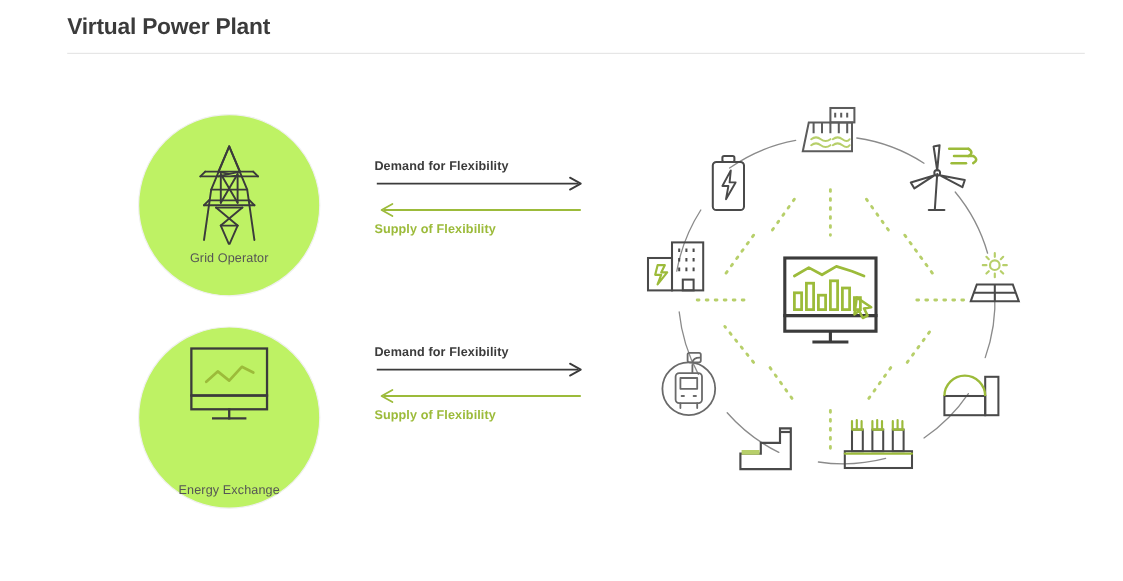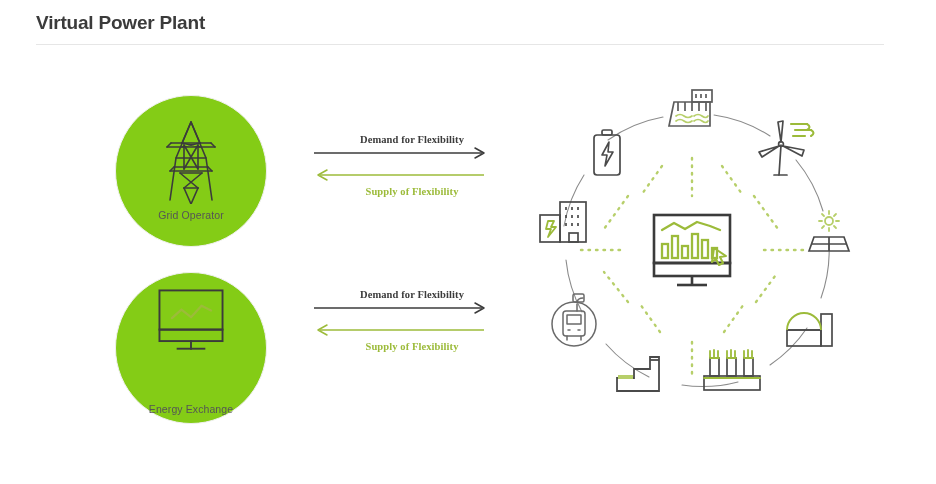--- a/index.html
+++ b/index.html
@@ -12,21 +12,21 @@
     height: 484px;
     font-family: "Liberation Sans", sans-serif;
     color: #3a3a3a;
     overflow: hidden;
     position: relative;
   }
 
   
   .header {
     position: absolute;
-    left: 36px;
+    left: 56px;
     top: 12px;
     width: 848px;
   }
   .page-title {
     font-size: 19px;
     font-weight: bold;
     letter-spacing: -0.2px;
     color: #3b3b3b;
     margin: 0;
     padding: 0 0 10px 0;
@@ -38,21 +38,21 @@
     width: 100%;
   }
 
   
   .actor {
     position: absolute;
     width: 150px;
     height: 150px;
     border-radius: 50%;
     border: 1px solid #f0f0f0;
-    background: #84cc16;
+    background: #bef264;
     display: flex;
     flex-direction: column;
     align-items: center;
     justify-content: center;
   }
   .actor-grid-operator { left: 115px; top: 95px; }
   .actor-energy-exchange { left: 115px; top: 272px; gap: 34px; }
 
   .actor-icon {
     width: 86px;
@@ -72,25 +72,23 @@
   
   .flow {
     position: absolute;
     width: 200px;
   }
   .flow-top { left: 312px; top: 133px; }
   .flow-bottom { left: 312px; top: 288px; }
 
   .flow-label {
     font-size: 10.5px;
-    text-align: center;
     line-height: 13px;
     letter-spacing: 0.1px;
     white-space: nowrap;
-    font-family: Liberation Serif, serif;
   }
   .flow-label.demand { color: #3b3b3b; font-weight: 600; }
   .flow-label.supply { color: #9cbb3a; font-weight: 600; }
 
   .arrow-row { height: 15px; position: relative; }
   .arrow-row svg { display: block; }
 
   
   .ring {
     position: absolute;

